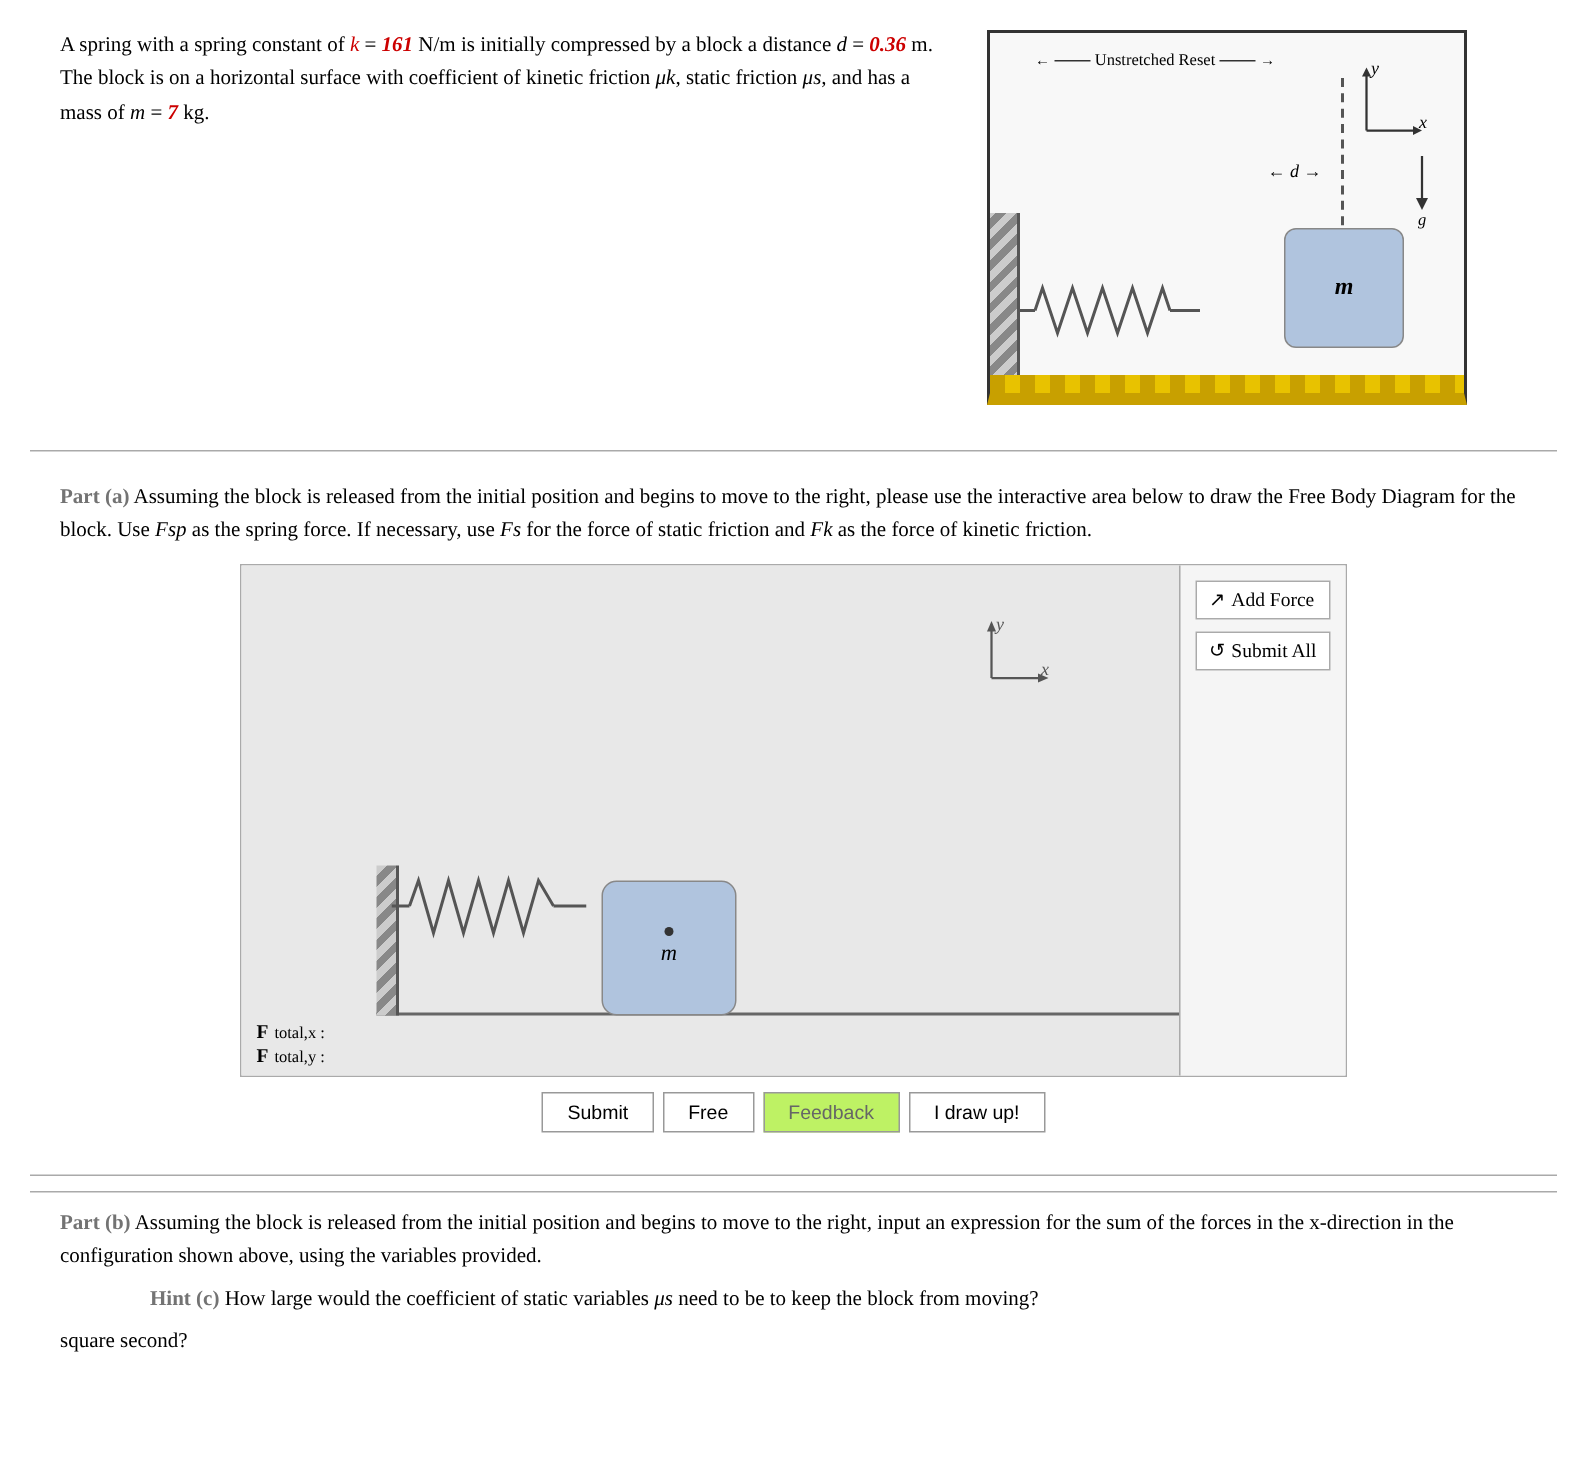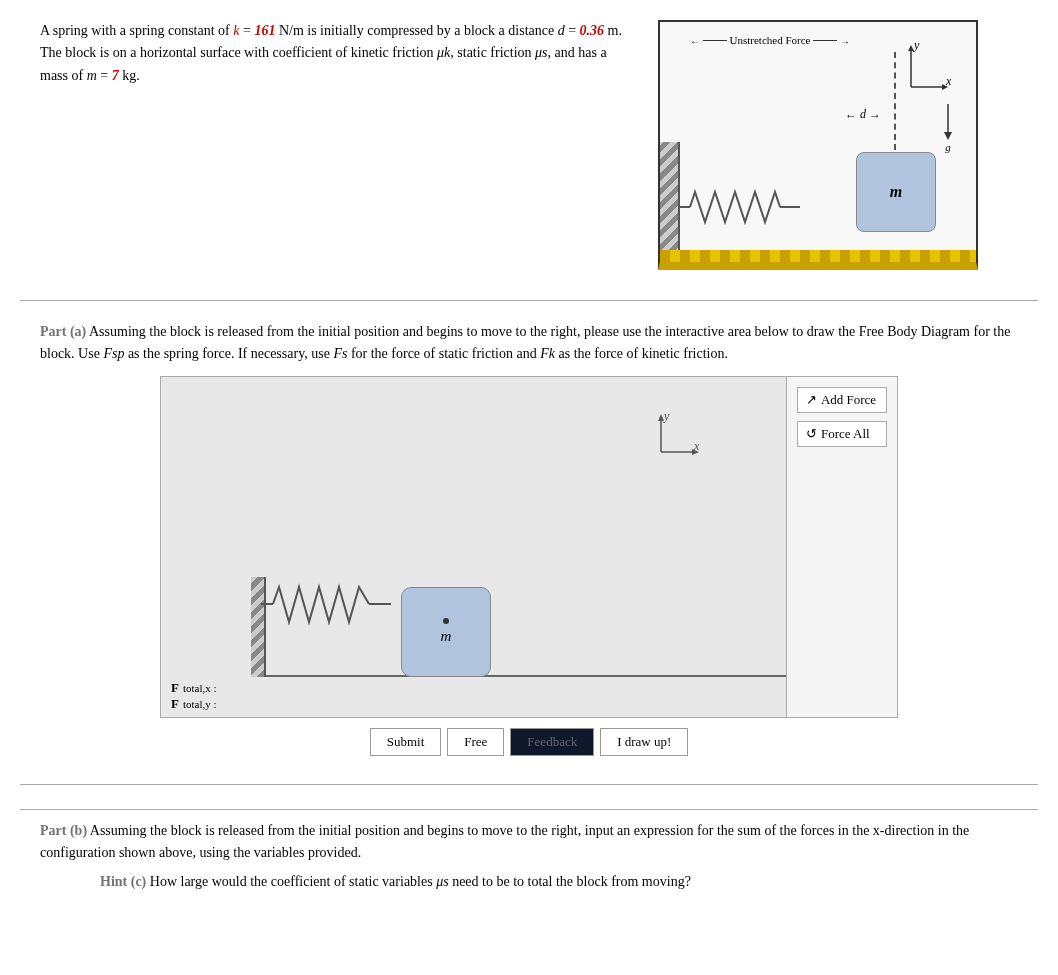--- a/index.html
+++ b/index.html
@@ -225,33 +225,33 @@
       justify-content: center;
       margin: 8px 0;
     }
 
     .action-btn {
       border: 1px solid #999;
       background: #fff;
       padding: 5px 16px;
       font-size: 13px;
       cursor: pointer;
-      font-family: Liberation Serif, serif;
+      font-family: Liberation Sans, sans-serif;
     }
 
     .action-btn.feedback-btn {
-      background: #0f172a;
+      background: #bef264;
       color: #666;
     }
 
     
     .bottom-parts {
       padding: 10px 20px;
       border-top: 1px solid #aaa;
-      margin-top: 24px;
+      margin-top: 10px;
     }
 
     .bottom-parts .part-text {
       margin-bottom: 6px;
     }
 
     
     .top-spring {
       position: absolute;
       bottom: 30px;
@@ -311,21 +311,21 @@
         <span>A spring with a spring constant of </span><span style="font-style:italic; color:#cc0000;">k</span> = <span style="font-style:italic; color:#cc0000; font-weight:bold;">161</span><span> N/m is initially compressed by a block a distance </span><span style="font-style:italic;">d</span> = <span style="color:#cc0000; font-weight:bold; font-style:italic;">0.36</span><span> m. The block is on a horizontal surface with coefficient of kinetic friction </span><span style="font-style:italic;">μk</span><span>, static friction </span><span style="font-style:italic;">μs</span><span>, and has a mass of </span><span style="font-style:italic;">m</span> = <span style="color:#cc0000; font-weight:bold; font-style:italic;">7</span><span> kg.</span>
       </p>
     </div>
 
     <div class="diagram-container">
       <div class="spring-diagram">
 
         <div class="unstretched-bracket">
           <span style="font-size:10px;">←</span>
           <div style="flex:1; height:1px; background:#333; margin:0 3px;"></div>
-          <span style="font-size:11px;">Unstretched Force</span>
+          <span style="font-size:11px;">Unstretched Reset</span>
           <div style="flex:1; height:1px; background:#333; margin:0 3px;"></div>
           <span style="font-size:10px;">→</span>
         </div>
 
         <div class="dashed-line"></div>
 
         <div class="d-arrow">
           ←&nbsp;<span style="font-style:italic;">d</span>&nbsp;→
         </div>
 
@@ -415,37 +415,38 @@
         </div>
       </div>
 
       <div class="fbd-controls">
         <button class="fbd-btn">
           <span>↗</span>
           <span>Add Force</span>
         </button>
         <button class="fbd-btn">
           <span>↺</span>
-          <span>Force All</span>
+          <span>Submit All</span>
         </button>
       </div>
     </div>
 
     <div class="action-buttons">
       <button class="action-btn">Submit</button>
       <button class="action-btn">Free</button>
       <button class="action-btn feedback-btn">Feedback</button>
       <button class="action-btn">I draw up!</button>
     </div>
   </div>
 
   <hr class="divider">
 
   <div class="bottom-parts">
     <p class="part-text">
       <span class="part-label">Part (b)</span><span> Assuming the block is released from the initial position and begins to move to the right, input an expression for the sum of the forces in the x-direction in the configuration shown above, using the variables provided.</span>
     </p>
     <p class="part-text" style="padding-left:60px;">
-      <span class="part-label">Hint (c)</span><span> How large would the coefficient of static variables </span><span style="font-style:italic;">μs</span><span> need to be to total the block from moving?</span>
+      <span class="part-label">Hint (c)</span><span> How large would the coefficient of static variables </span><span style="font-style:italic;">μs</span><span> need to be to keep the block from moving?</span>
     </p>
+    <p class="part-text">square second?</p>
   </div>
 
 </div>
 
 </body></html>

